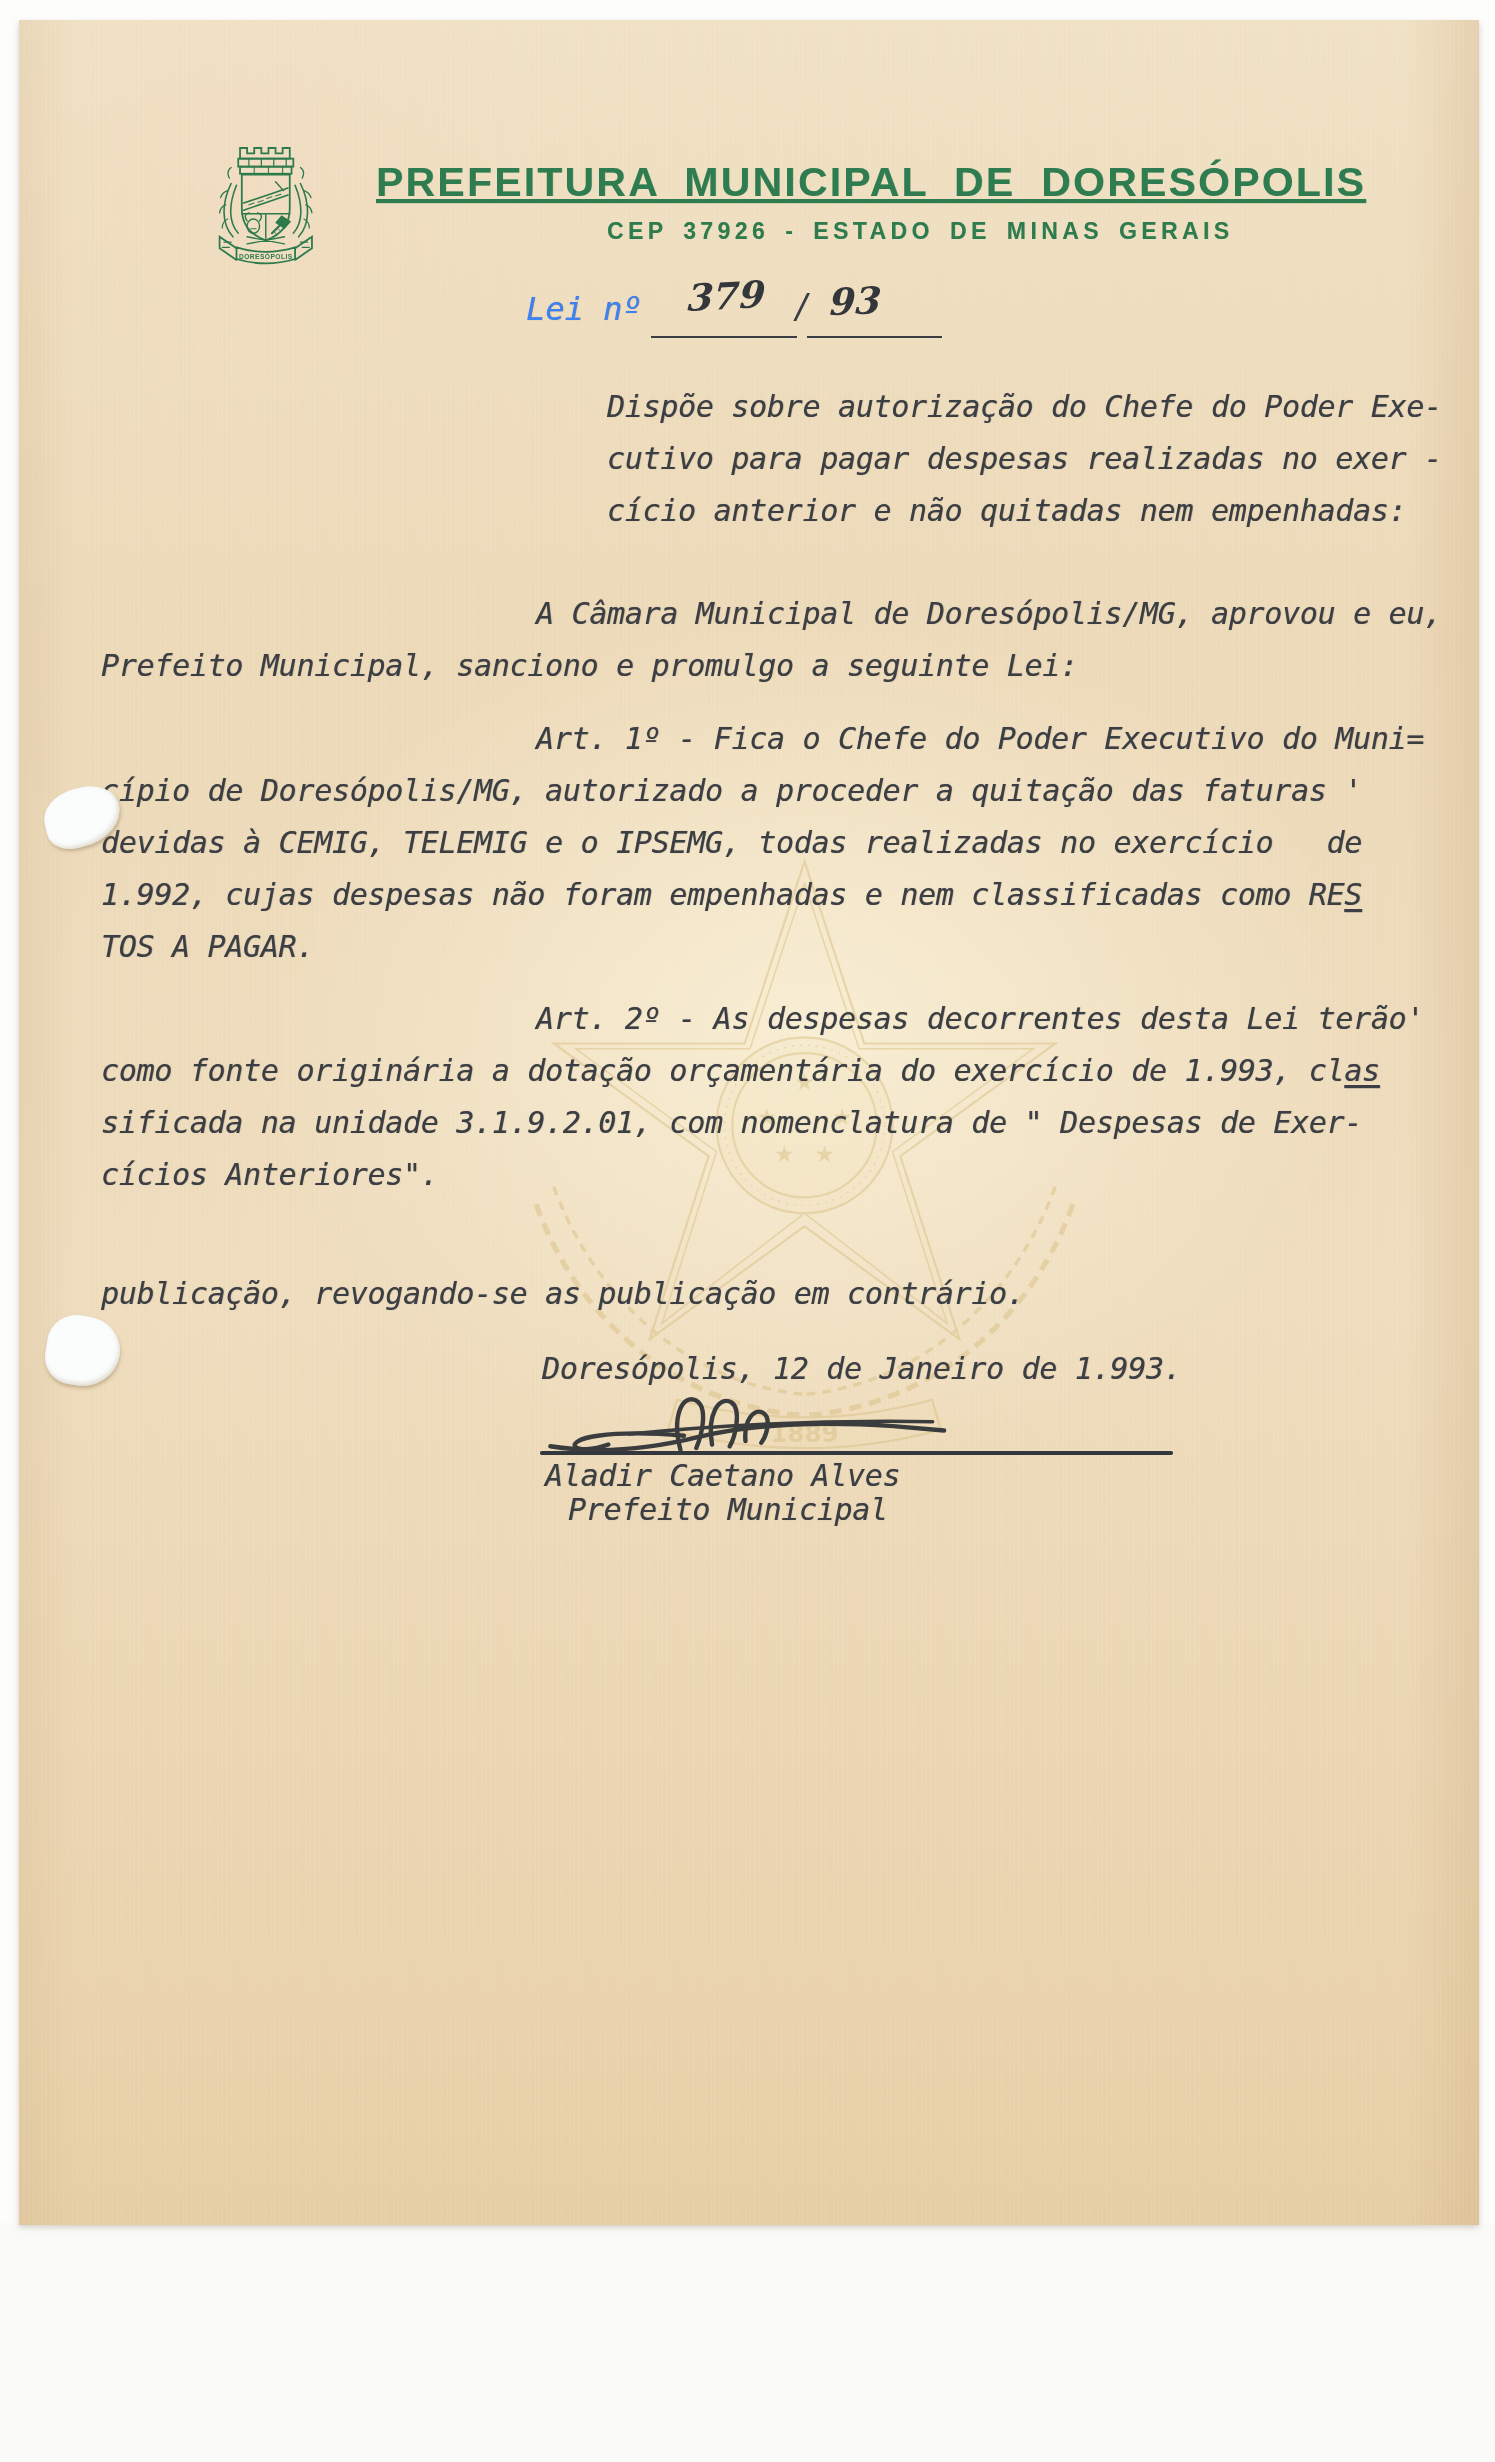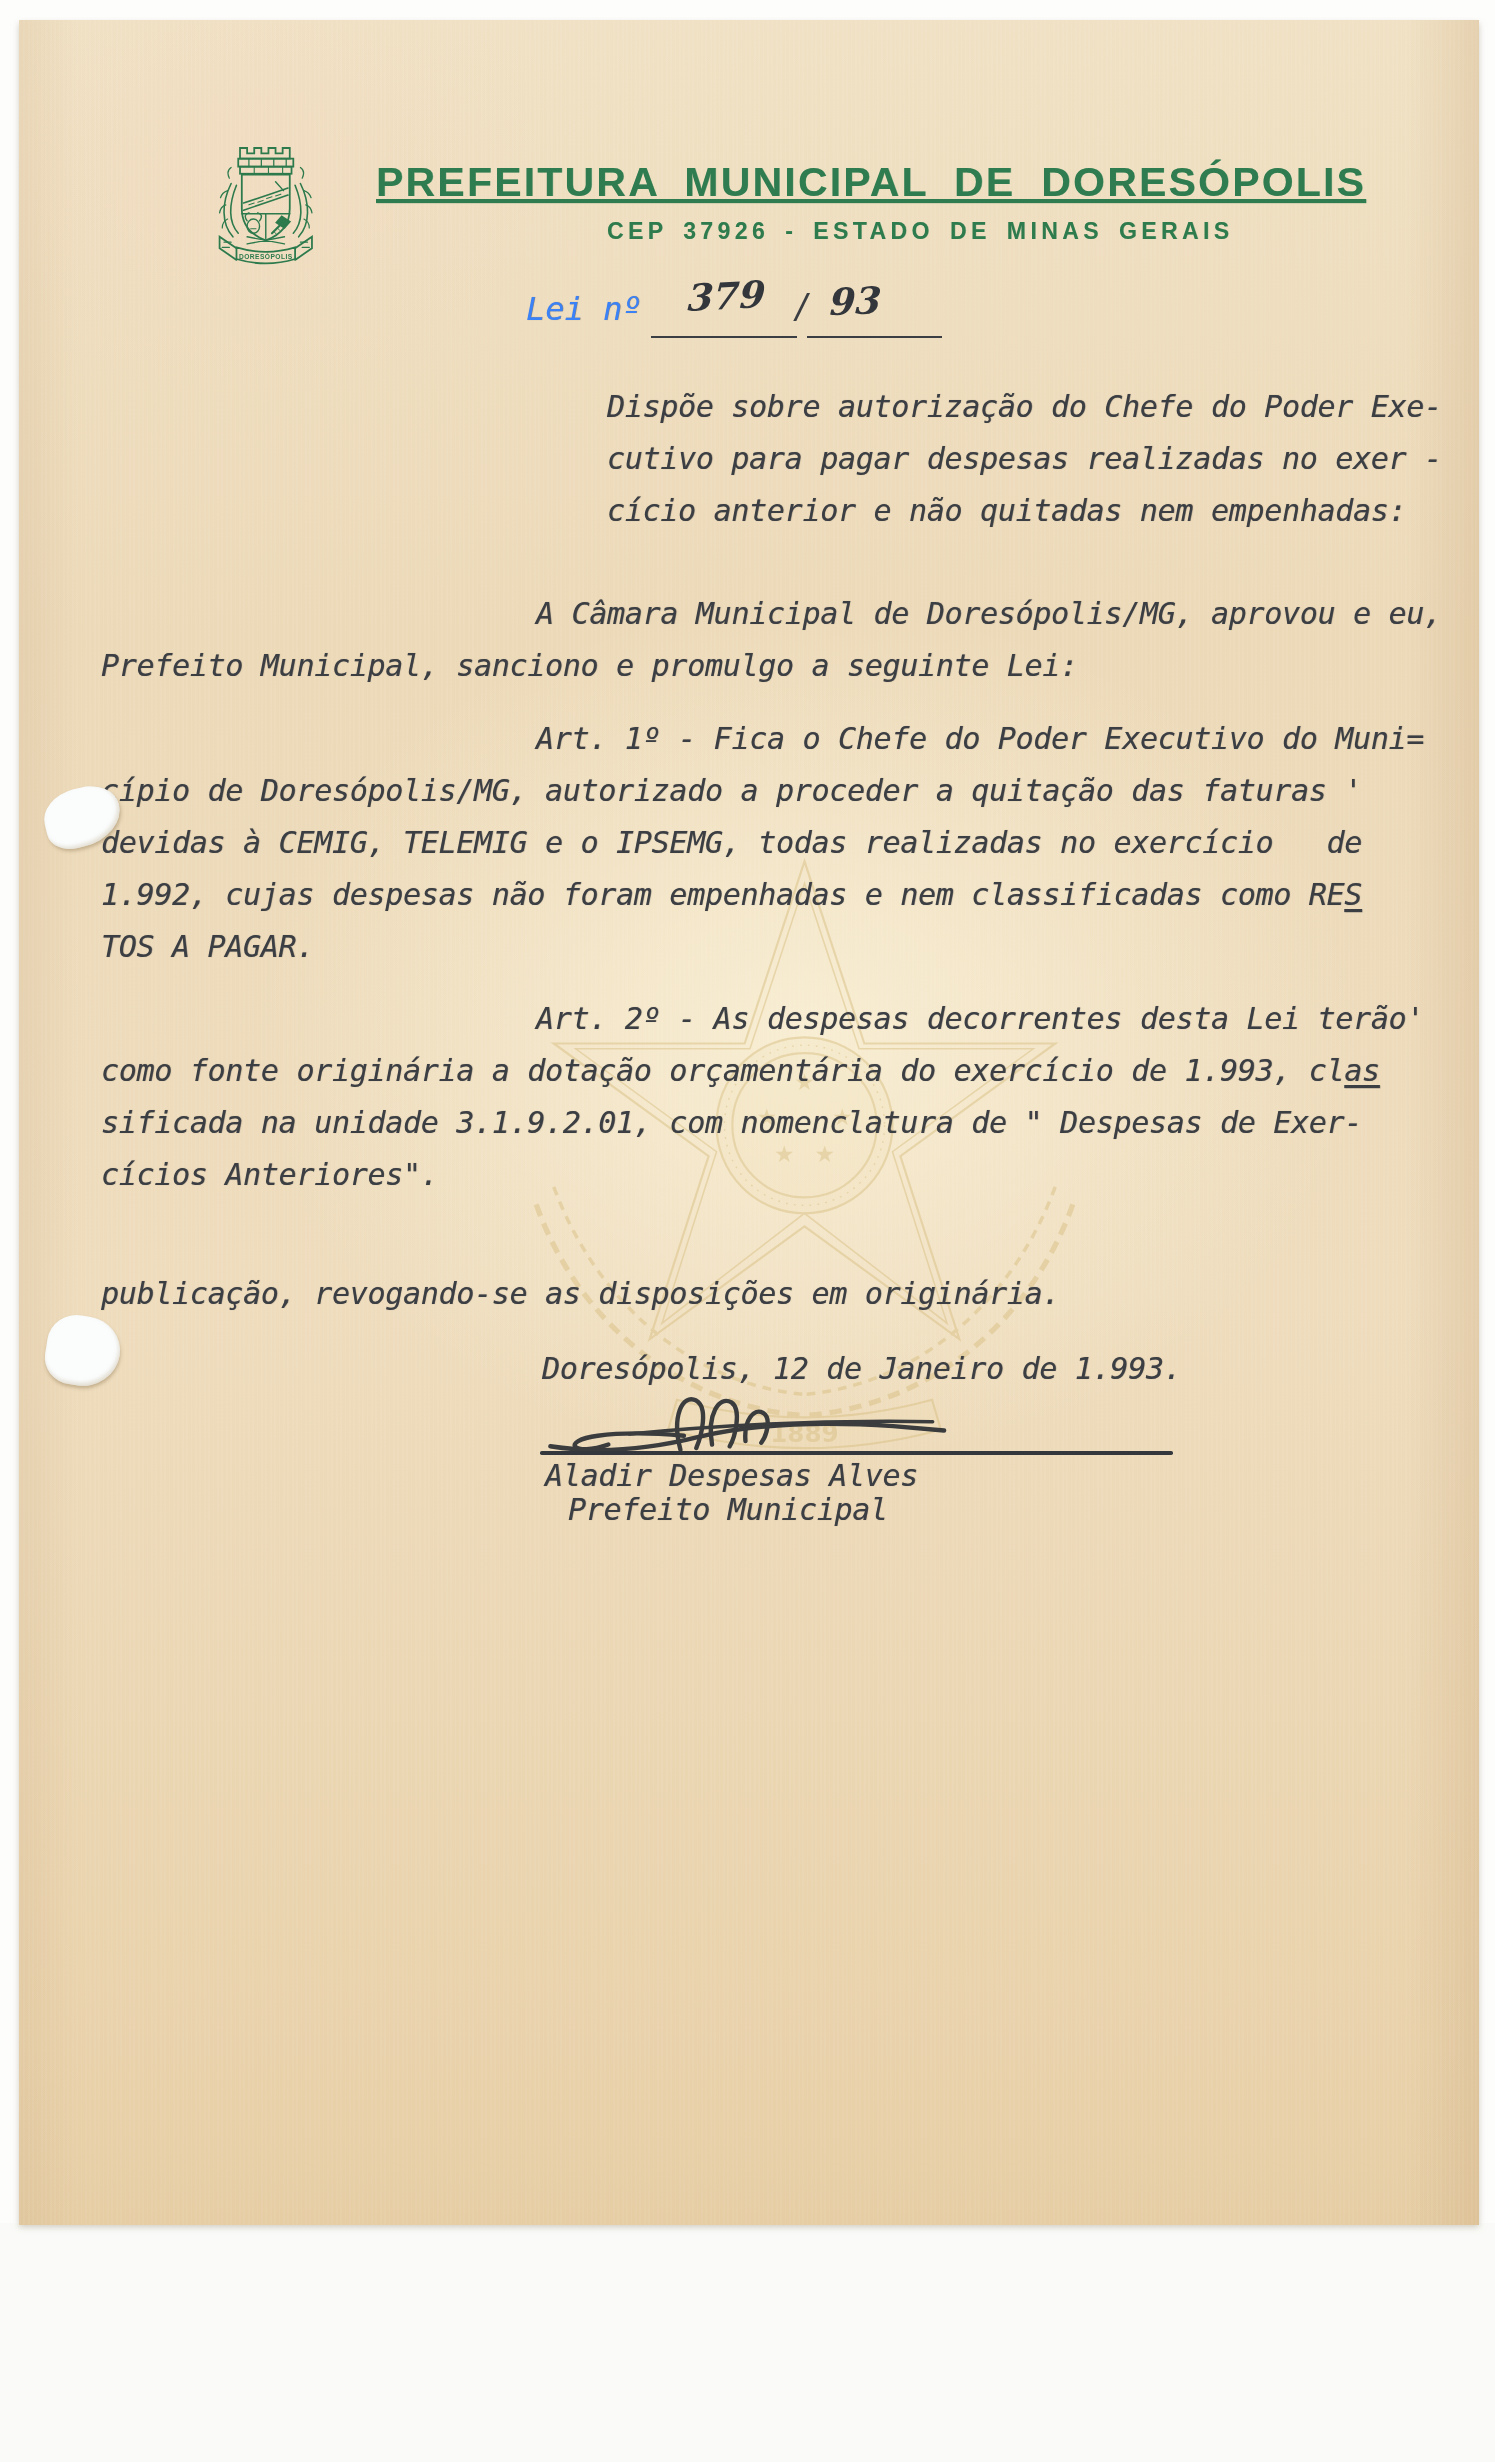--- a/index.html
+++ b/index.html
@@ -130,36 +130,36 @@
   <div class="tw" style="left:101px;top:772px">cípio de Doresópolis/MG, autorizado a proceder a quitação das faturas '</div>
   <div class="tw" style="left:101px;top:824px">devidas à CEMIG, TELEMIG e o IPSEMG, todas realizadas no exercício   de</div>
   <div class="tw" style="left:101px;top:876px"><span>1.992, cujas despesas não foram empenhadas e nem classificadas como RE</span><span class="u">S</span></div>
   <div class="tw" style="left:101px;top:928px">TOS A PAGAR.</div>
 
   <div class="tw" style="left:536px;top:1000px">Art. 2º - As despesas decorrentes desta Lei terão'</div>
   <div class="tw" style="left:101px;top:1052px"><span>como fonte originária a dotação orçamentária do exercício de 1.993, cl</span><span class="u">as</span></div>
   <div class="tw" style="left:101px;top:1104px">sificada na unidade 3.1.9.2.01, com nomenclatura de " Despesas de Exer-</div>
   <div class="tw" style="left:101px;top:1156px">cícios Anteriores".</div>
 
-  <div class="tw" style="left:101px;top:1275px">publicação, revogando-se as disposições em originária.</div>
+  <div class="tw" style="left:101px;top:1275px">publicação, revogando-se as publicação em contrário.</div>
 
   <div class="tw" style="left:542px;top:1350px">Doresópolis, 12 de Janeiro de 1.993.</div>
 
   <svg class="sig" width="457" height="84" viewBox="0 0 520 95">
     <g stroke="#2b2f34" stroke-width="5" fill="none" stroke-linecap="round" opacity="0.92">
       <path d="M30,74 C80,82 140,78 200,63 C260,49 330,45 420,51 C445,53 465,55 478,56"></path>
       <path d="M96,72 C56,86 40,68 84,62 C120,57 160,60 182,62"></path>
       <path d="M178,78 C168,40 180,14 196,22 C210,30 202,62 196,76"></path>
       <path d="M214,72 C208,38 222,16 236,24 C248,32 240,64 234,74"></path>
       <path d="M252,68 C250,44 262,30 272,36 C282,42 276,62 270,70"></path>
       <path d="M120,60 C220,50 340,44 465,46" stroke-width="4"></path>
     </g>
   </svg>
   <div class="sig-rule"></div>
 
-  <div class="tw" style="left:545px;top:1457px">Aladir Despesas Alves</div>
+  <div class="tw" style="left:545px;top:1457px">Aladir Caetano Alves</div>
   <div class="tw" style="left:568px;top:1491px">Prefeito Municipal</div>
 
   <div class="hole hole1"></div>
   <div class="hole hole2"></div>
 
 </div>
 
 
 </body></html>

